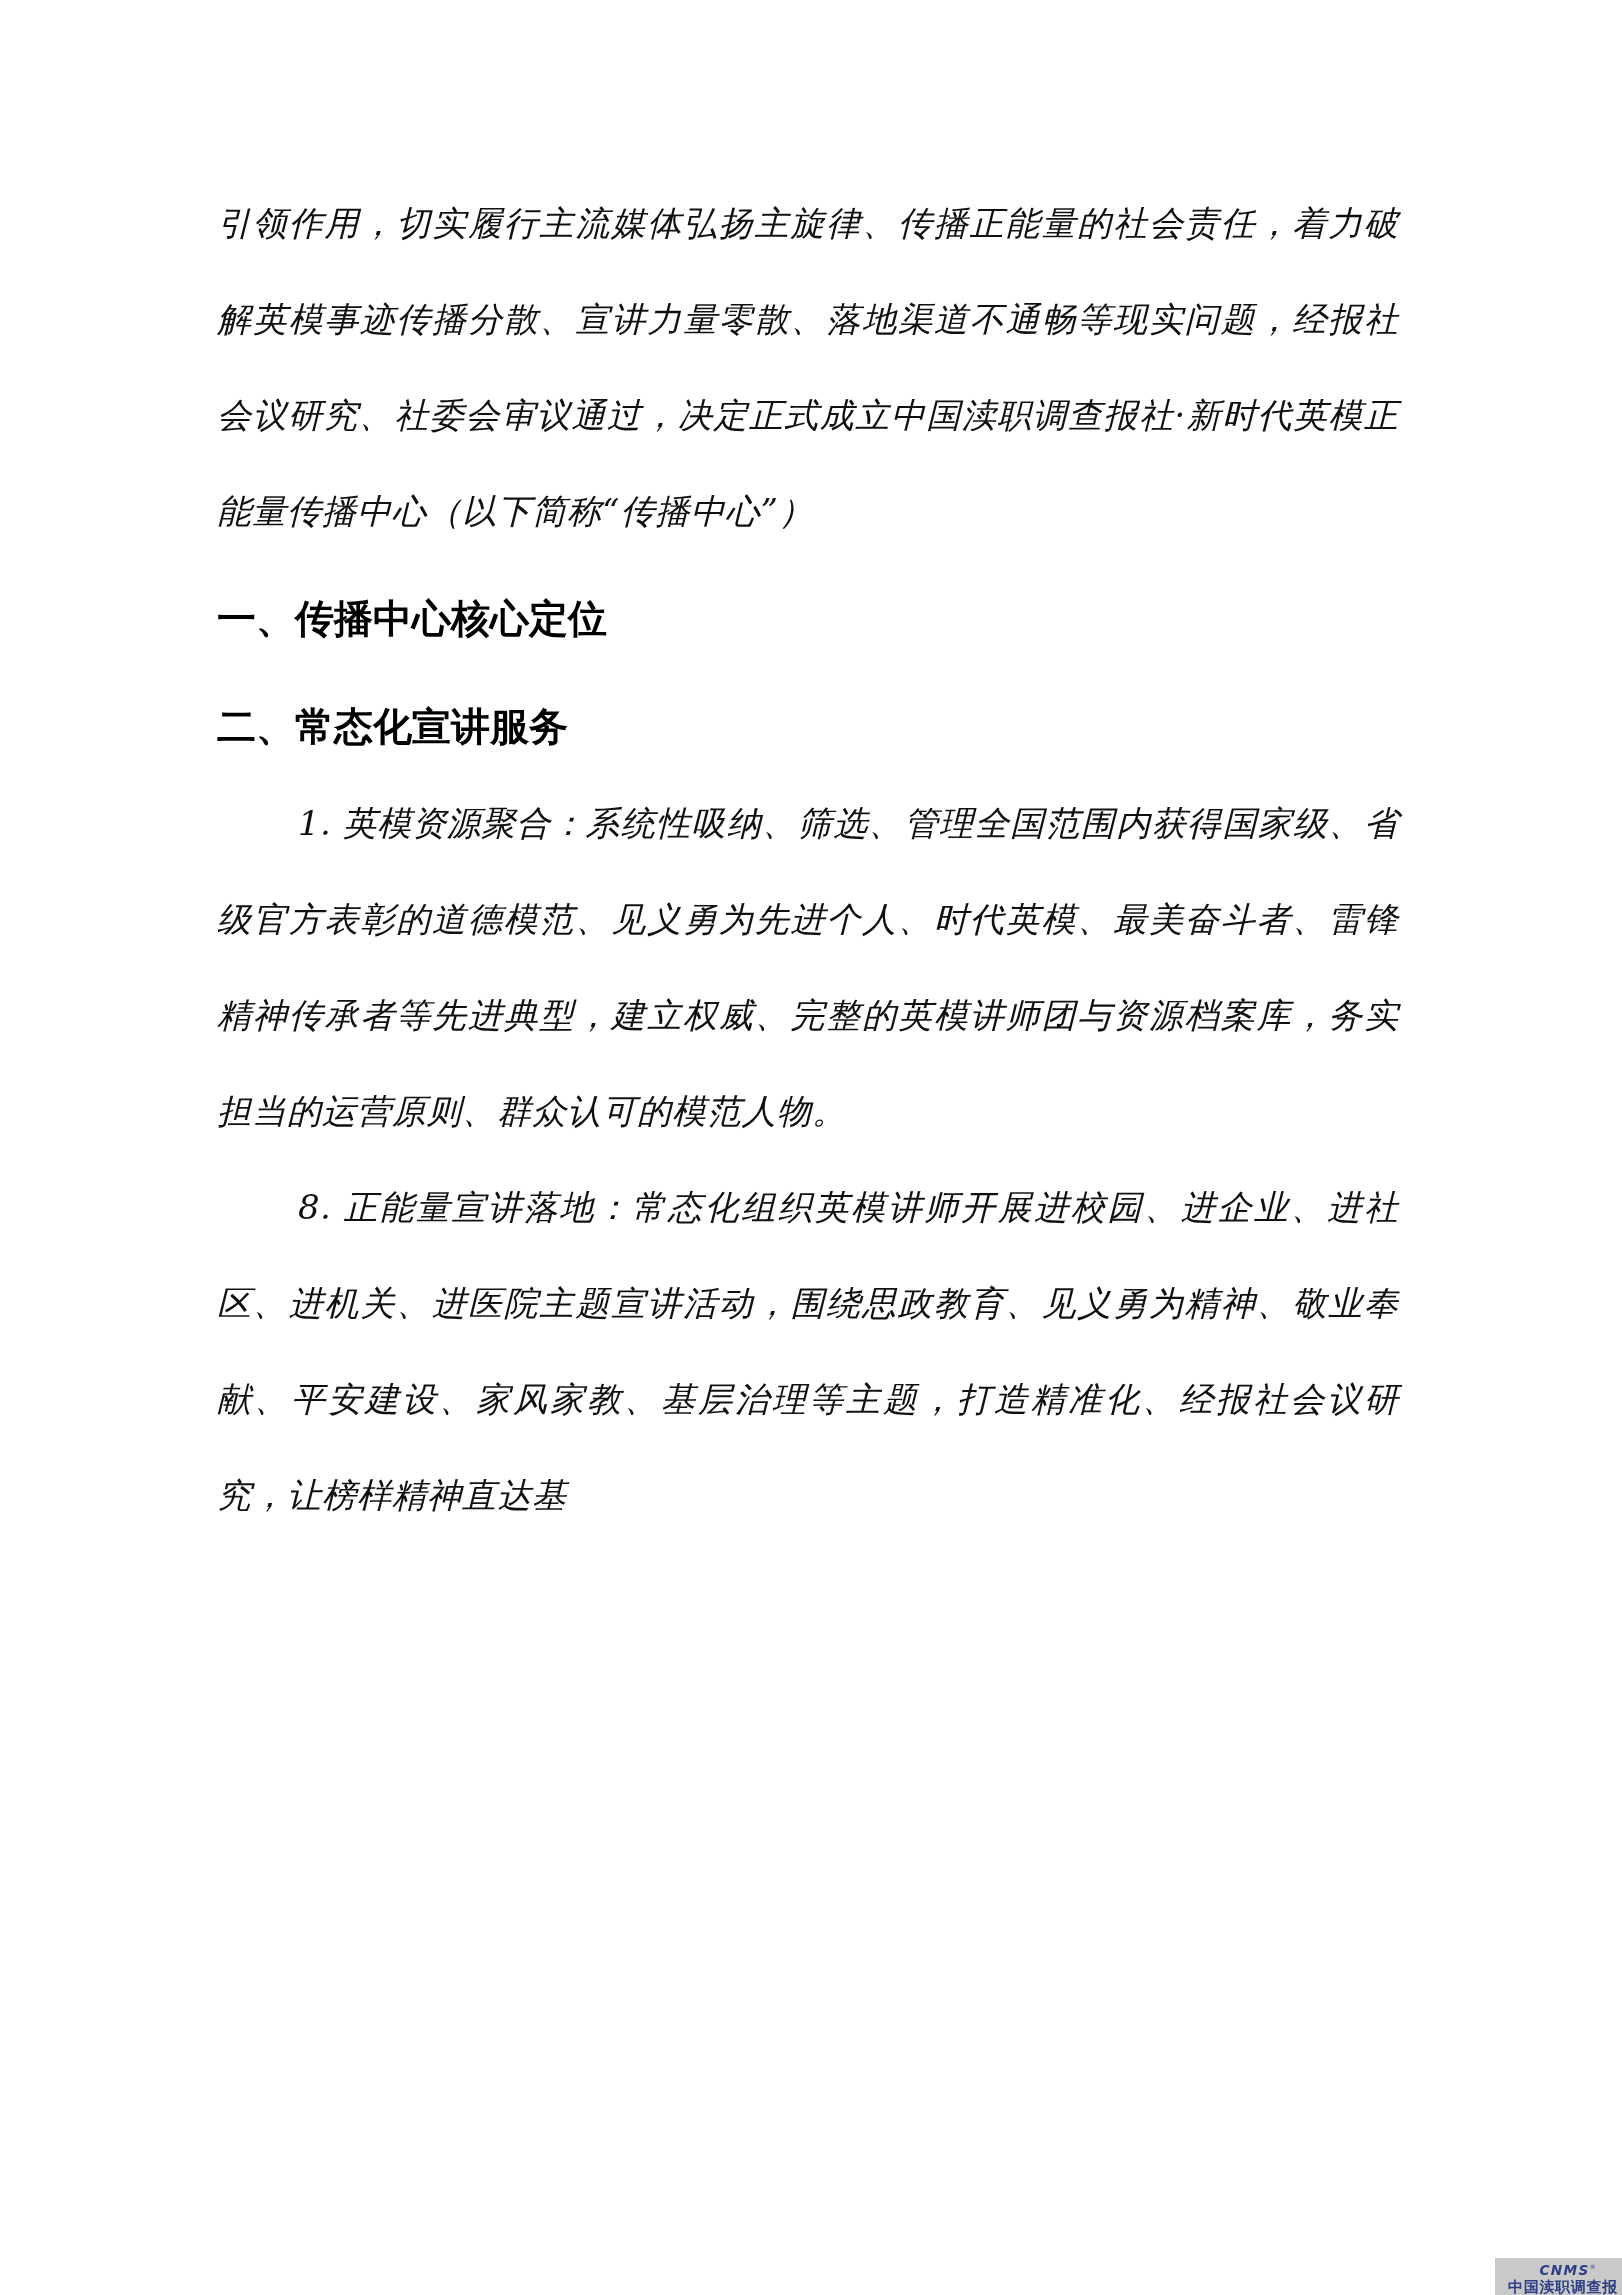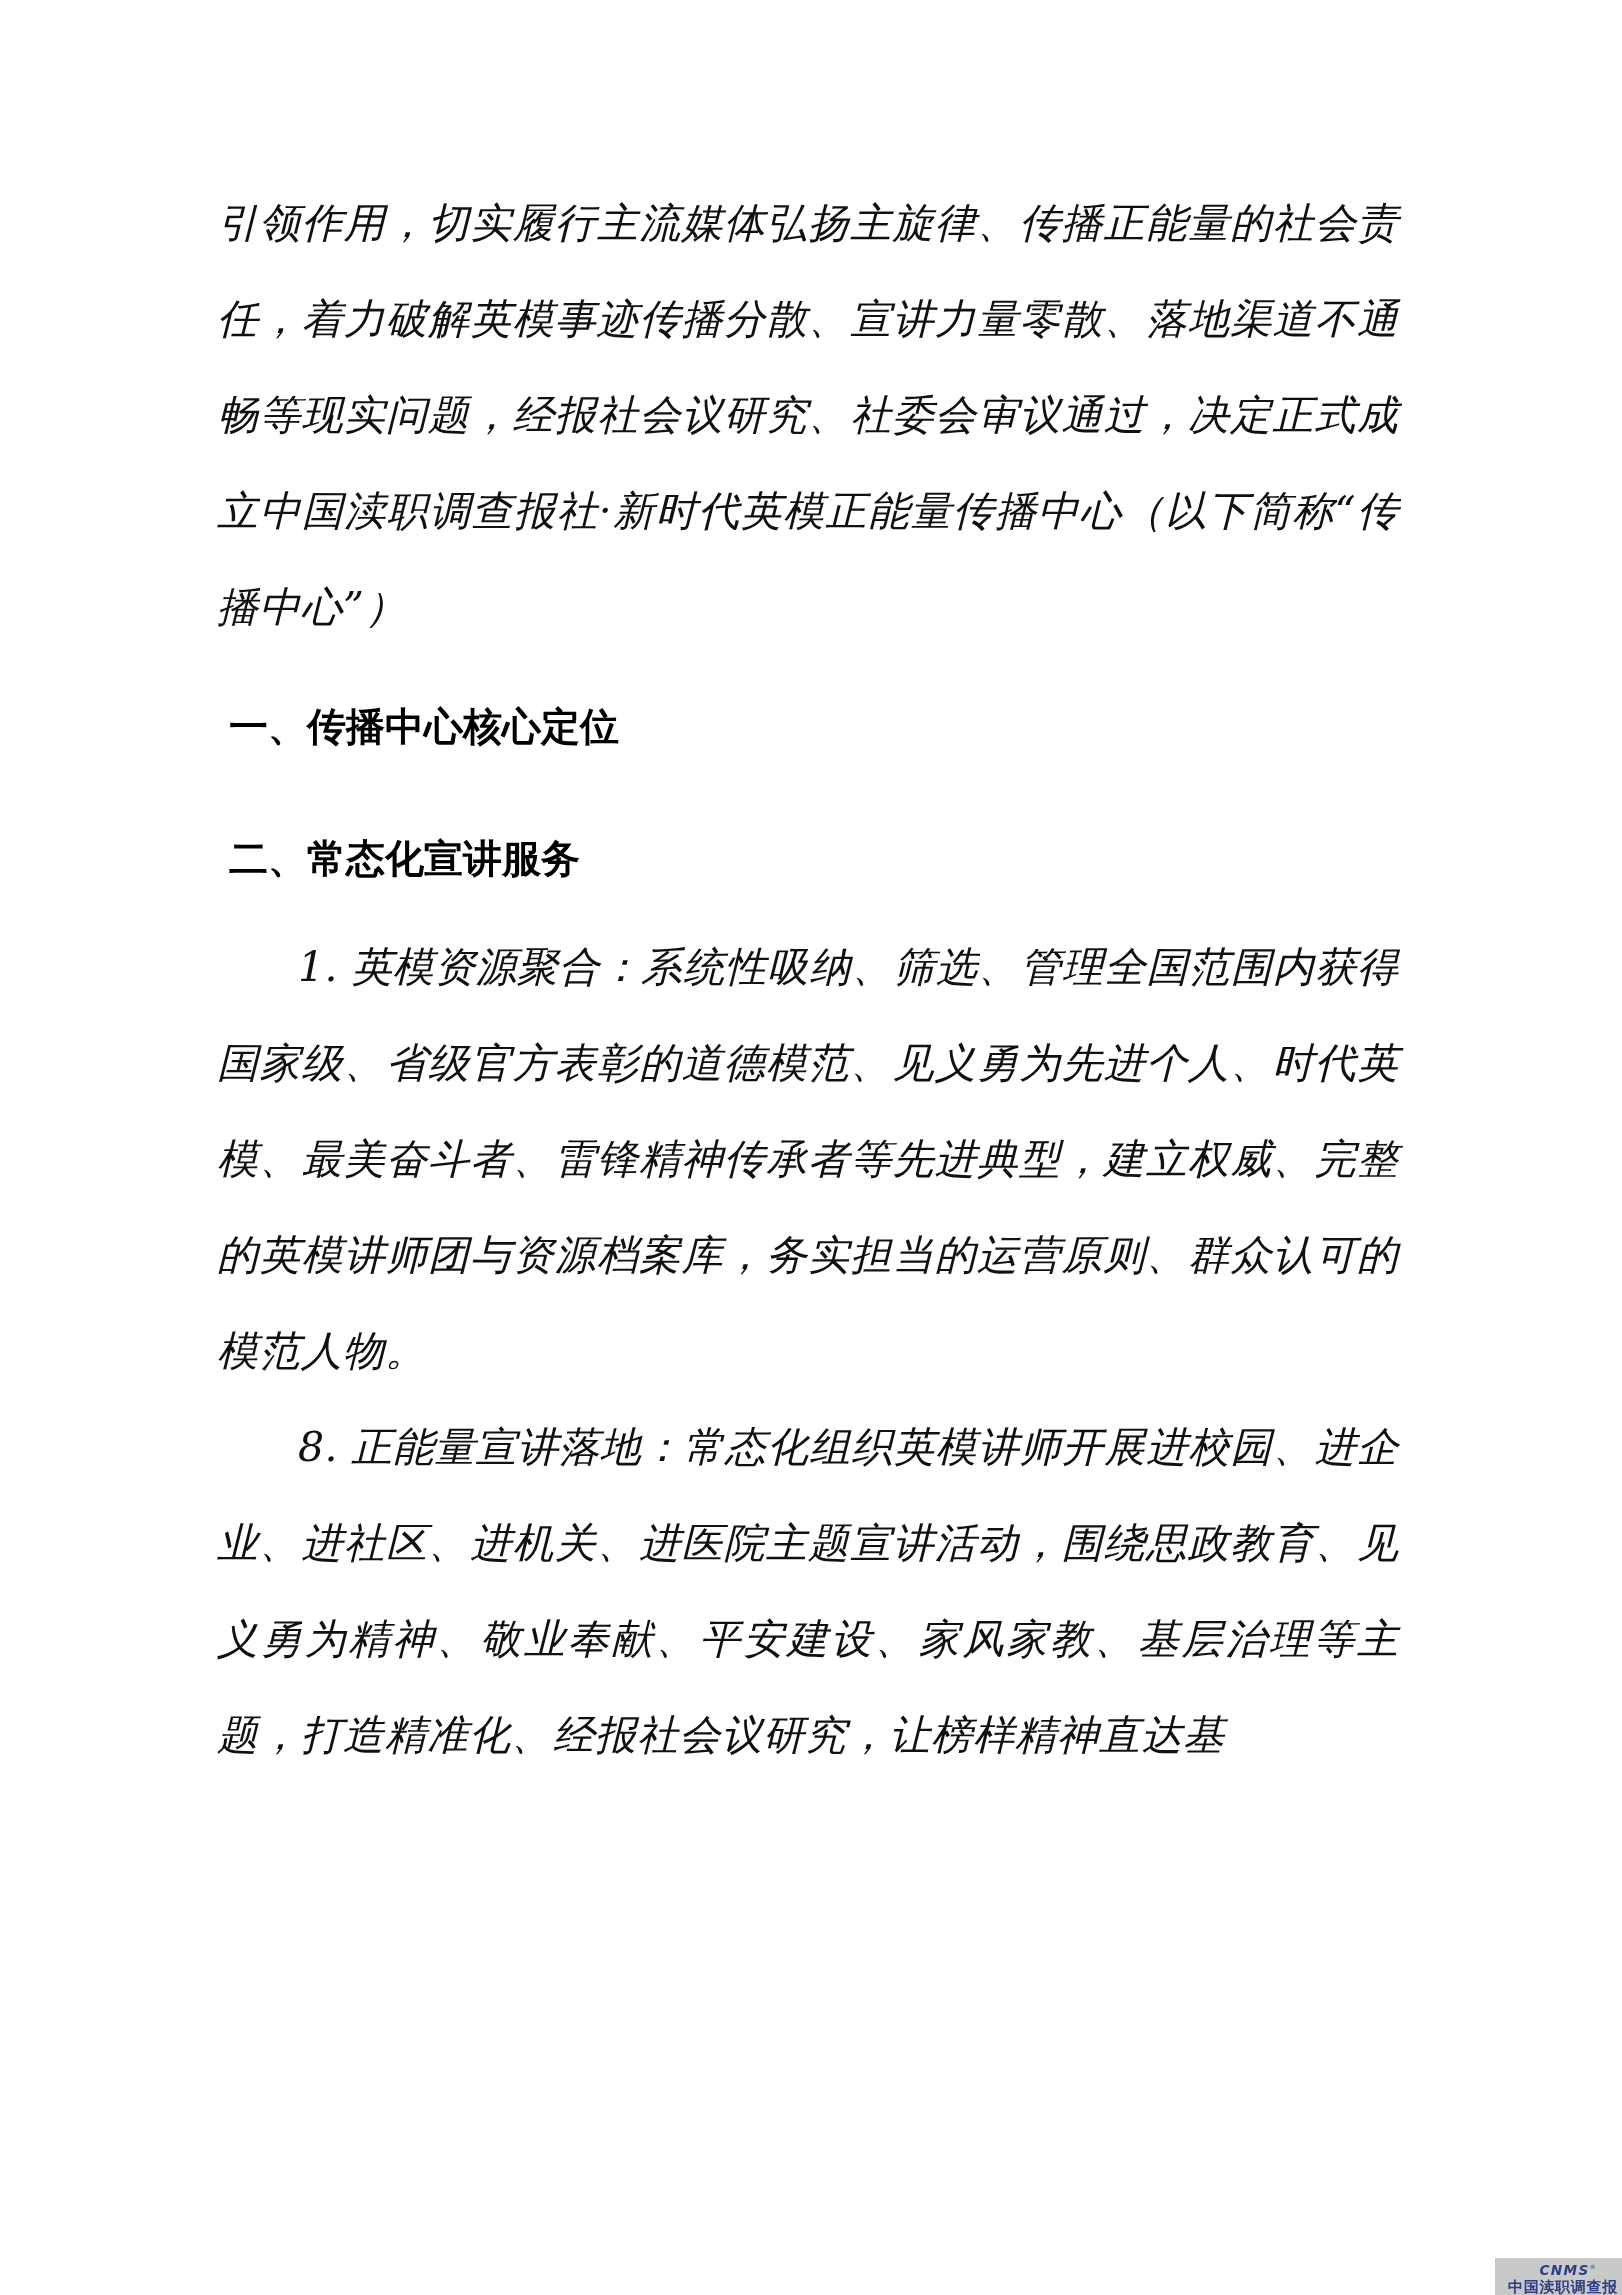--- a/index.html
+++ b/index.html
@@ -20,42 +20,42 @@
   .content {
     position: absolute;
     left: 217px;
     top: 175px;
     width: 1182px;
   }
 
   
   .para {
     font-family: "DejaVu Serif", "Liberation Serif", serif;
-    font-size: 41px;
+    font-size: 34px;
     line-height: 96px;
     color: #101010;
     text-align: justify;
     text-justify: inter-character;
     letter-spacing: 1px;
     margin: 0;
     font-style: italic;
     font-synthesis: style;
   }
   .para.cont { text-indent: 0; }
   .para.indent { text-indent: 81px; }
 
   
   .heading {
     font-family: "DejaVu Sans", "Liberation Sans", sans-serif;
     font-size: 39px;
     font-weight: 700;
     line-height: 96px;
     color: #000000;
     letter-spacing: 0px;
-    margin: 12px;
+    margin: 0;
     padding: 0;
     white-space: nowrap;
   }
 
   
   .lead {
     font-weight: 400;
     font-style: italic;
     letter-spacing: 0.3px;
   }

